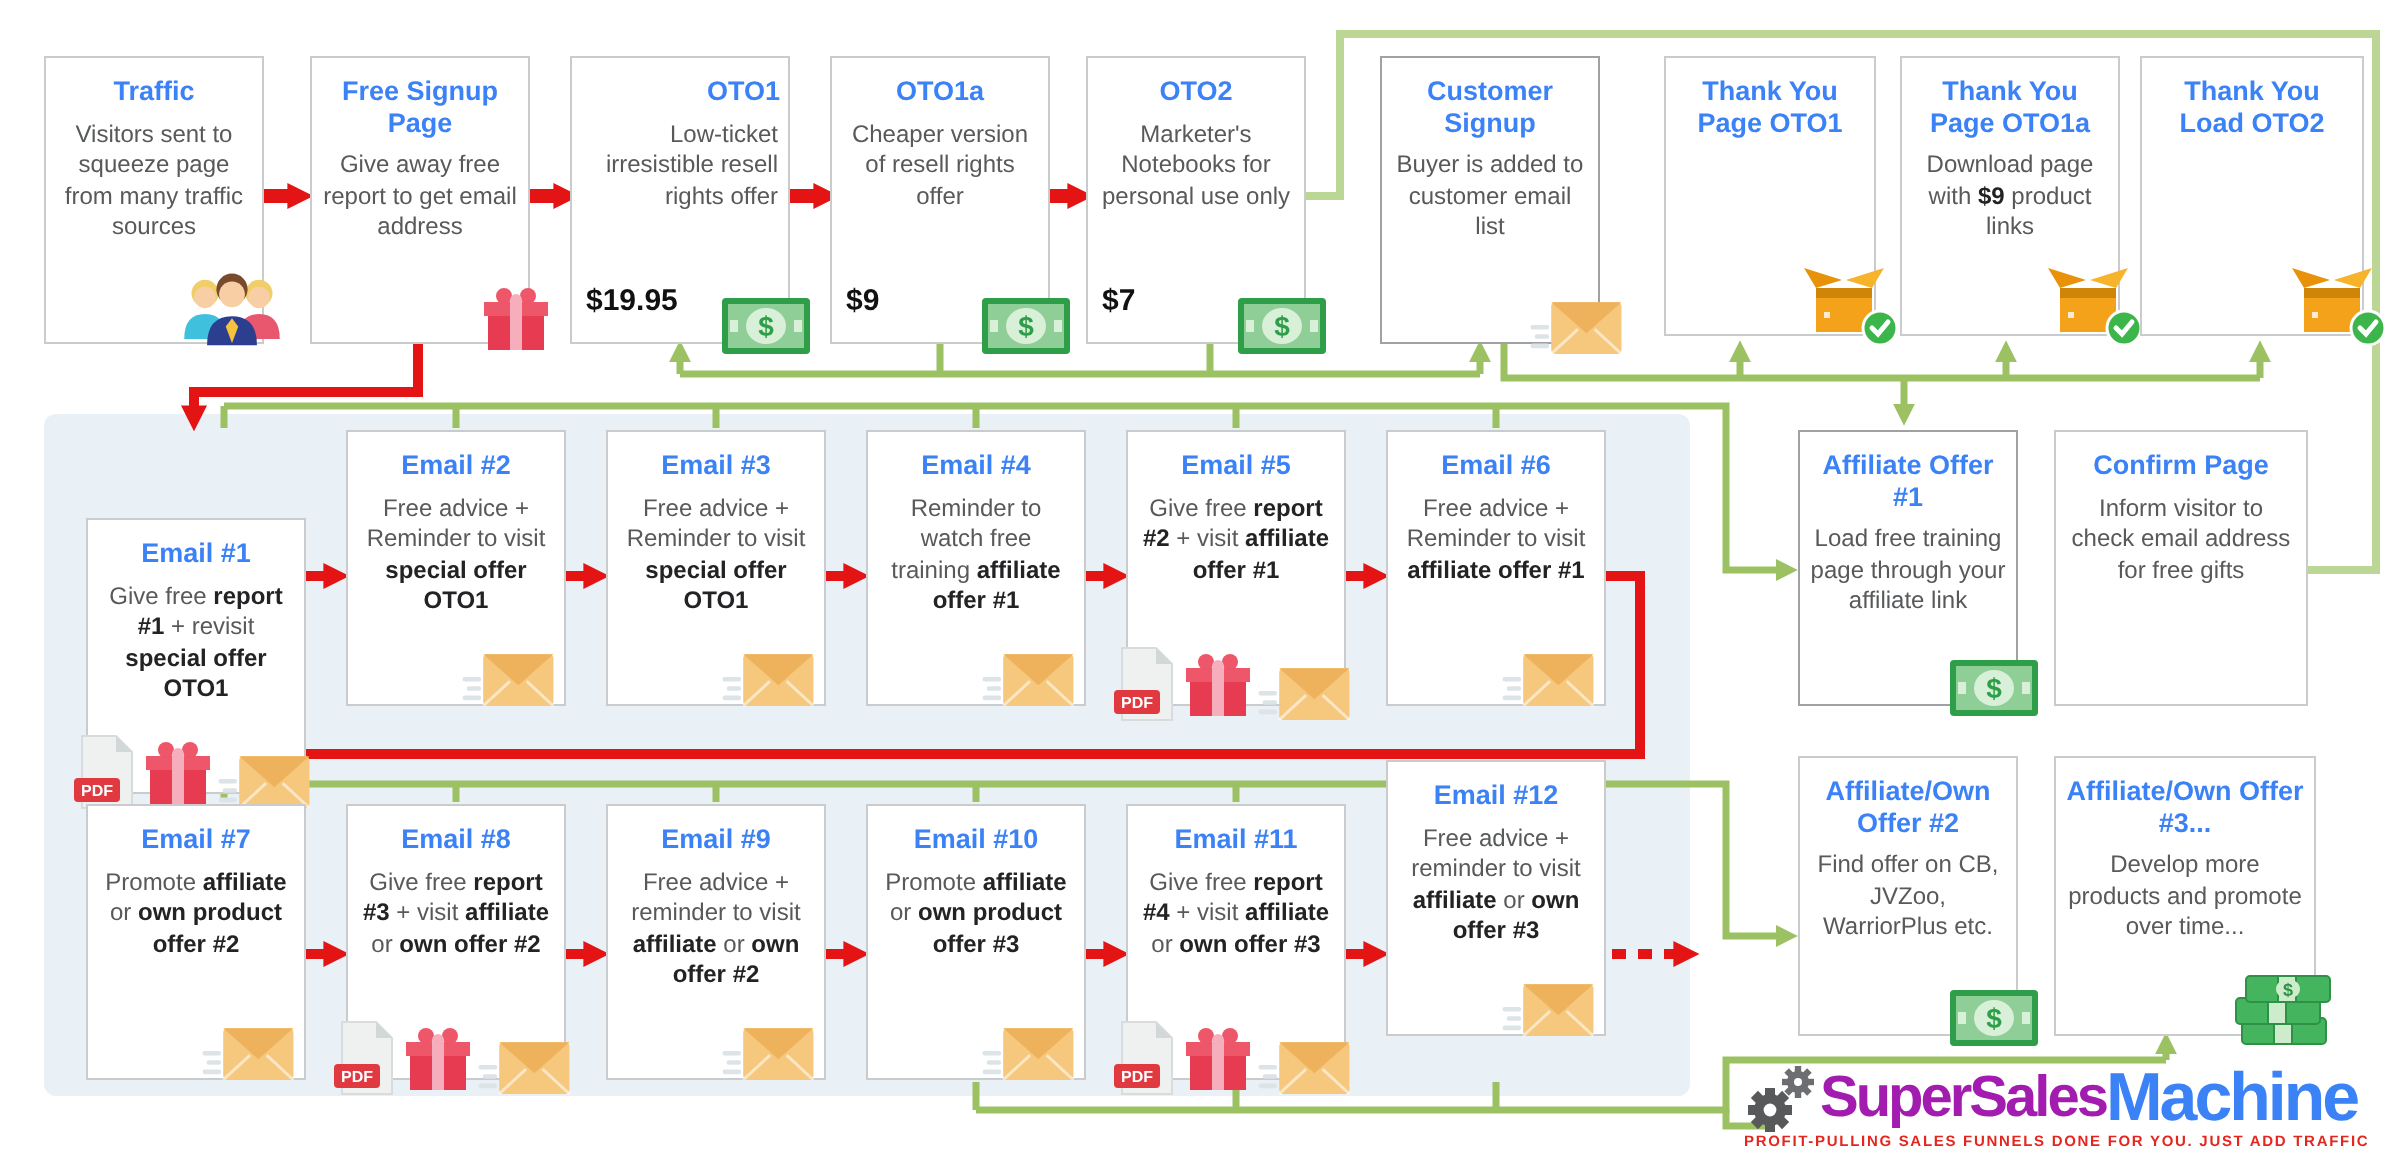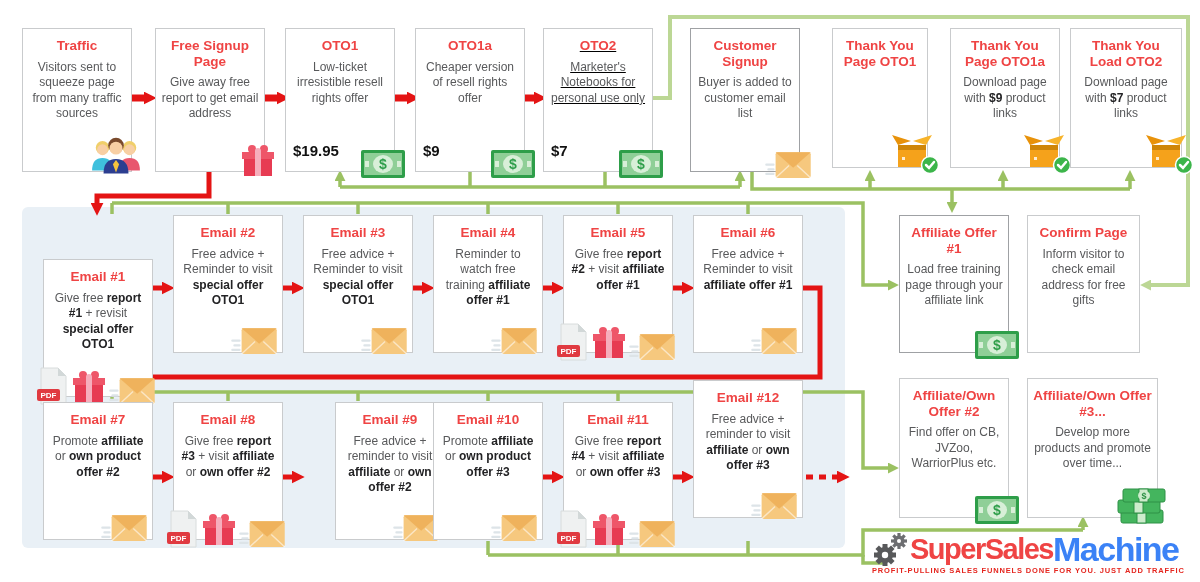--- a/index.html
+++ b/index.html
@@ -4,35 +4,35 @@
 <style>
   html,body{margin:0;padding:0;background:#fff;}
   .stage{position:relative;width:1200px;height:582px;background:#fff;
          font-family:"Liberation Sans",sans-serif;overflow:hidden;}
   .panel{position:absolute;left:22px;top:207px;width:823px;height:341px;
          background:#e9f0f6;border-radius:6px;}
   #wires{position:absolute;left:0;top:0;z-index:2;}
   .box{position:absolute;background:#fff;border:1px solid #c9cbcd;z-index:3;
        text-align:center;box-sizing:border-box;}
   .box.dark{border:1.5px solid #9fa1a4;}
-  .title{font-weight:bold;font-size:13.5px;line-height:1.15;color:#ef4444;
+  .title{font-weight:bold;font-size:13.5px;line-height:1.15;color:#3b82f6;
          margin:9px 4px 0 4px;}
   .body{font-size:12px;line-height:1.3;color:#58595b;margin:6px 5px 0 5px;}
   .body .b{font-weight:bold;color:#232325;}
   .price{position:absolute;bottom:12px;left:7px;font-weight:bold;font-size:15px;color:#111;}
   .icons{z-index:4;}
   .icons.corner{position:absolute;bottom:-12px;right:-12px;}
   .icons.right{position:absolute;bottom:-7px;right:5px;}
   .icons.spread{position:absolute;bottom:-9px;left:-7px;right:-3px;
                 display:flex;justify-content:space-between;align-items:flex-end;}
   .icon{display:inline-block;line-height:0;}
   .logo{position:absolute;left:872px;top:530px;z-index:5;white-space:nowrap;}
   .logo-row{display:flex;align-items:center;}
   .logo-row .gear{line-height:0;margin-right:2px;}
-  .l1{font-weight:bold;font-size:29px;letter-spacing:-1.5px;color:#ef4444;}
+  .l1{font-weight:bold;font-size:29px;letter-spacing:-1.5px;color:#a21caf;}
   .l2{font-weight:bold;font-size:34px;letter-spacing:-1.5px;color:#3b82f6;}
   .tagline{font-size:7.5px;font-weight:bold;letter-spacing:0.85px;color:#e5261f;
            text-align:right;margin-top:-3px;}
 </style>
 </head>
 <body>
 
 <div class="stage">
   <div class="panel"></div>
   <svg id="wires" width="1200" height="582">
@@ -118,21 +118,21 @@
         <div class="body"><span>Give away free report to get email address</span></div>
         <div class="icons corner"><span class="icon"><svg width="36" height="36" viewBox="0 0 36 36">
               <rect x="4" y="14" width="28" height="19" fill="#e73b52"></rect>
               <rect x="2" y="9" width="32" height="7" fill="#ee5669"></rect>
               <rect x="15" y="9" width="6" height="24" fill="#f6aebc"></rect>
               <circle cx="12" cy="6" r="4" fill="#ee5669"></circle>
               <circle cx="24" cy="6" r="4" fill="#ee5669"></circle>
               <circle cx="18" cy="8" r="3" fill="#f6aebc"></circle>
             </svg></span></div>
       </div>
-      <div class="box" style="left: 285px; top: 28px; width: 110px; height: 144px;">
+      <div class="box" style="left: 285px; top: 28px; width: 110px; height: 144px; text-align: right;">
         <div class="title">OTO1</div>
         <div class="body"><span>Low-ticket irresistible resell rights offer</span></div>
         <div class="price">$19.95</div>
         <div class="icons corner"><span class="icon"><svg width="46" height="30" viewBox="0 0 46 30">
               <rect x="1" y="1" width="44" height="28" rx="2" fill="#2e9e49"></rect>
               <rect x="4" y="4" width="38" height="22" fill="#8fcf97"></rect>
               <rect x="5" y="12" width="4" height="6" fill="#d8efd8"></rect>
               <rect x="37" y="12" width="4" height="6" fill="#d8efd8"></rect>
               <ellipse cx="23" cy="15" rx="10" ry="9" fill="#d8efd8"></ellipse>
               <text x="23" y="20" text-anchor="middle" font-size="14" font-weight="bold" fill="#2e9e49" font-family="Liberation Sans, sans-serif">$</text>
@@ -144,21 +144,21 @@
         <div class="price">$9</div>
         <div class="icons corner"><span class="icon"><svg width="46" height="30" viewBox="0 0 46 30">
               <rect x="1" y="1" width="44" height="28" rx="2" fill="#2e9e49"></rect>
               <rect x="4" y="4" width="38" height="22" fill="#8fcf97"></rect>
               <rect x="5" y="12" width="4" height="6" fill="#d8efd8"></rect>
               <rect x="37" y="12" width="4" height="6" fill="#d8efd8"></rect>
               <ellipse cx="23" cy="15" rx="10" ry="9" fill="#d8efd8"></ellipse>
               <text x="23" y="20" text-anchor="middle" font-size="14" font-weight="bold" fill="#2e9e49" font-family="Liberation Sans, sans-serif">$</text>
             </svg></span></div>
       </div>
-      <div class="box" style="left: 543px; top: 28px; width: 110px; height: 144px; text-decoration: underline;">
+      <div class="box" style="left: 543px; top: 28px; width: 110px; height: 144px;">
         <div class="title">OTO2</div>
         <div class="body"><span>Marketer's Notebooks for personal use only</span></div>
         <div class="price">$7</div>
         <div class="icons corner"><span class="icon"><svg width="46" height="30" viewBox="0 0 46 30">
               <rect x="1" y="1" width="44" height="28" rx="2" fill="#2e9e49"></rect>
               <rect x="4" y="4" width="38" height="22" fill="#8fcf97"></rect>
               <rect x="5" y="12" width="4" height="6" fill="#d8efd8"></rect>
               <rect x="37" y="12" width="4" height="6" fill="#d8efd8"></rect>
               <ellipse cx="23" cy="15" rx="10" ry="9" fill="#d8efd8"></ellipse>
               <text x="23" y="20" text-anchor="middle" font-size="14" font-weight="bold" fill="#2e9e49" font-family="Liberation Sans, sans-serif">$</text>
@@ -169,21 +169,21 @@
         <div class="body"><span>Buyer is added to customer email list</span></div>
         <div class="icons corner"><span class="icon"><svg width="46" height="31" viewBox="0 0 44 30">
               <rect x="0" y="15" width="9" height="2.2" rx="1" fill="#dde4e8"></rect>
               <rect x="2" y="19.5" width="7" height="2.2" rx="1" fill="#dde4e8"></rect>
               <rect x="0" y="24" width="9" height="2.2" rx="1" fill="#dde4e8"></rect>
               <rect x="10" y="4" width="34" height="25" rx="2" fill="#f6c87e"></rect>
               <polygon points="10,4 44,4 27,19" fill="#efb25c"></polygon>
               <path d="M10 29 L23 17 M44 29 L31 17" stroke="#fff" stroke-width="1.4" opacity="0.55" fill="none"></path>
             </svg></span></div>
       </div>
-      <div class="box" style="left: 832px; top: 28px; width: 96px; height: 140px;">
+      <div class="box" style="left: 832px; top: 28px; width: 106px; height: 140px;">
         <div class="title">Thank You Page OTO1</div>
         <div class="icons corner"><span class="icon"><svg width="50" height="43" viewBox="0 0 50 43">
               <polygon points="9,13 3,3 22,9" fill="#e8920a"></polygon>
               <polygon points="37,13 43,3 24,9" fill="#f7b32a"></polygon>
               <rect x="9" y="13" width="28" height="22" fill="#f5a21b"></rect>
               <rect x="9" y="13" width="28" height="5" fill="#cf8608"></rect>
               <rect x="13" y="25" width="3" height="3" fill="#fff" opacity="0.8"></rect>
               <circle cx="41" cy="33" r="8.5" fill="#3cb54a" stroke="#fff" stroke-width="1.5"></circle>
               <path d="M37 33 L40 36 L45 30" stroke="#fff" stroke-width="2.5" fill="none" stroke-linecap="round"></path>
             </svg></span></div>
@@ -196,21 +196,20 @@
               <polygon points="37,13 43,3 24,9" fill="#f7b32a"></polygon>
               <rect x="9" y="13" width="28" height="22" fill="#f5a21b"></rect>
               <rect x="9" y="13" width="28" height="5" fill="#cf8608"></rect>
               <rect x="13" y="25" width="3" height="3" fill="#fff" opacity="0.8"></rect>
               <circle cx="41" cy="33" r="8.5" fill="#3cb54a" stroke="#fff" stroke-width="1.5"></circle>
               <path d="M37 33 L40 36 L45 30" stroke="#fff" stroke-width="2.5" fill="none" stroke-linecap="round"></path>
             </svg></span></div>
       </div>
       <div class="box" style="left: 1070px; top: 28px; width: 112px; height: 140px;">
         <div class="title">Thank You Load OTO2</div>
-        <div class="body"><span>Download page with </span><span class="b">$7</span><span> product links</span></div>
         <div class="icons corner"><span class="icon"><svg width="50" height="43" viewBox="0 0 50 43">
               <polygon points="9,13 3,3 22,9" fill="#e8920a"></polygon>
               <polygon points="37,13 43,3 24,9" fill="#f7b32a"></polygon>
               <rect x="9" y="13" width="28" height="22" fill="#f5a21b"></rect>
               <rect x="9" y="13" width="28" height="5" fill="#cf8608"></rect>
               <rect x="13" y="25" width="3" height="3" fill="#fff" opacity="0.8"></rect>
               <circle cx="41" cy="33" r="8.5" fill="#3cb54a" stroke="#fff" stroke-width="1.5"></circle>
               <path d="M37 33 L40 36 L45 30" stroke="#fff" stroke-width="2.5" fill="none" stroke-linecap="round"></path>
             </svg></span></div>
       </div>
@@ -351,21 +350,21 @@
           <span class="icon"><svg width="46" height="31" viewBox="0 0 44 30">
               <rect x="0" y="15" width="9" height="2.2" rx="1" fill="#dde4e8"></rect>
               <rect x="2" y="19.5" width="7" height="2.2" rx="1" fill="#dde4e8"></rect>
               <rect x="0" y="24" width="9" height="2.2" rx="1" fill="#dde4e8"></rect>
               <rect x="10" y="4" width="34" height="25" rx="2" fill="#f6c87e"></rect>
               <polygon points="10,4 44,4 27,19" fill="#efb25c"></polygon>
               <path d="M10 29 L23 17 M44 29 L31 17" stroke="#fff" stroke-width="1.4" opacity="0.55" fill="none"></path>
             </svg></span>
         </div>
       </div>
-      <div class="box" style="left: 303px; top: 402px; width: 110px; height: 138px; margin-left: 32px;">
+      <div class="box" style="left: 303px; top: 402px; width: 110px; height: 138px;">
         <div class="title">Email #9</div>
         <div class="body"><span>Free advice + reminder to visit </span><span class="b">affiliate</span><span> or </span><span class="b">own offer #2</span><span></span></div>
         <div class="icons right"><span class="icon"><svg width="46" height="31" viewBox="0 0 44 30">
               <rect x="0" y="15" width="9" height="2.2" rx="1" fill="#dde4e8"></rect>
               <rect x="2" y="19.5" width="7" height="2.2" rx="1" fill="#dde4e8"></rect>
               <rect x="0" y="24" width="9" height="2.2" rx="1" fill="#dde4e8"></rect>
               <rect x="10" y="4" width="34" height="25" rx="2" fill="#f6c87e"></rect>
               <polygon points="10,4 44,4 27,19" fill="#efb25c"></polygon>
               <path d="M10 29 L23 17 M44 29 L31 17" stroke="#fff" stroke-width="1.4" opacity="0.55" fill="none"></path>
             </svg></span></div>
@@ -427,21 +426,21 @@
         <div class="body"><span>Load free training page through your affiliate link</span></div>
         <div class="icons corner"><span class="icon"><svg width="46" height="30" viewBox="0 0 46 30">
               <rect x="1" y="1" width="44" height="28" rx="2" fill="#2e9e49"></rect>
               <rect x="4" y="4" width="38" height="22" fill="#8fcf97"></rect>
               <rect x="5" y="12" width="4" height="6" fill="#d8efd8"></rect>
               <rect x="37" y="12" width="4" height="6" fill="#d8efd8"></rect>
               <ellipse cx="23" cy="15" rx="10" ry="9" fill="#d8efd8"></ellipse>
               <text x="23" y="20" text-anchor="middle" font-size="14" font-weight="bold" fill="#2e9e49" font-family="Liberation Sans, sans-serif">$</text>
             </svg></span></div>
       </div>
-      <div class="box" style="left: 1027px; top: 215px; width: 113px; height: 138px;">
+      <div class="box" style="left: 1027px; top: 215px; width: 127px; height: 138px;">
         <div class="title">Confirm Page</div>
         <div class="body"><span>Inform visitor to check email address for free gifts</span></div>
       </div>
       <div class="box" style="left: 899px; top: 378px; width: 110px; height: 140px;">
         <div class="title">Affiliate/Own Offer #2</div>
         <div class="body"><span>Find offer on CB, JVZoo, WarriorPlus etc.</span></div>
         <div class="icons corner"><span class="icon"><svg width="46" height="30" viewBox="0 0 46 30">
               <rect x="1" y="1" width="44" height="28" rx="2" fill="#2e9e49"></rect>
               <rect x="4" y="4" width="38" height="22" fill="#8fcf97"></rect>
               <rect x="5" y="12" width="4" height="6" fill="#d8efd8"></rect>

